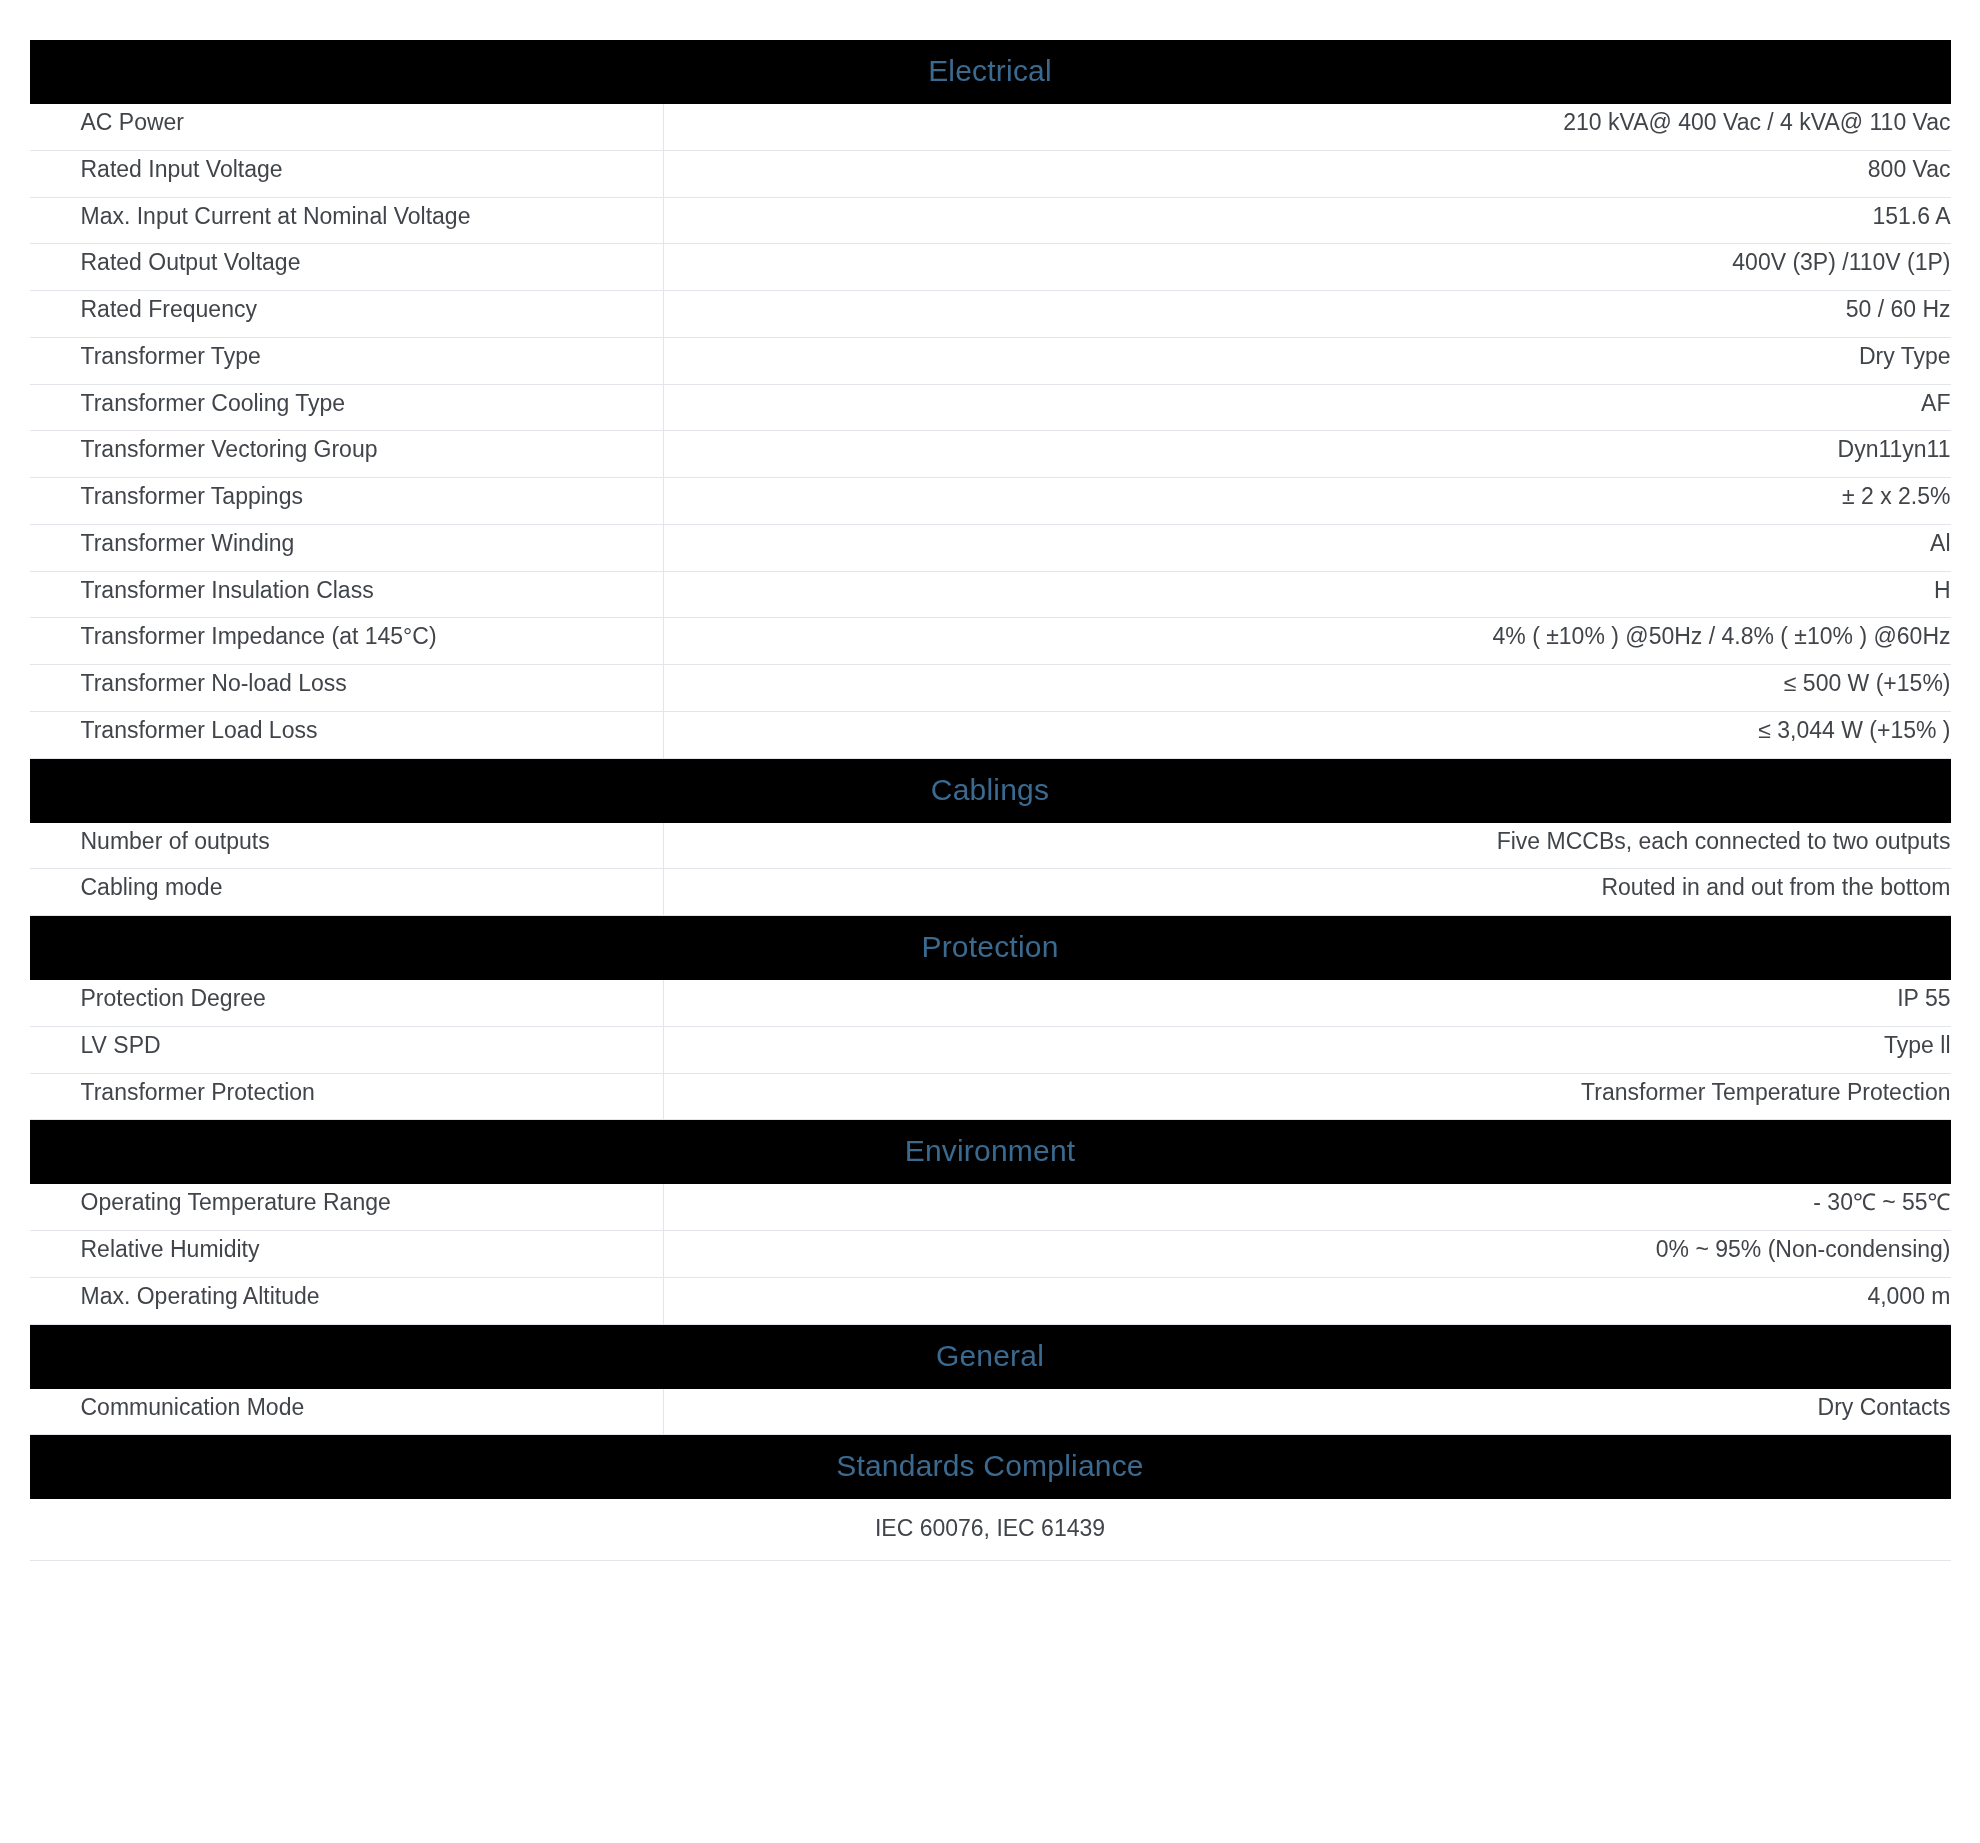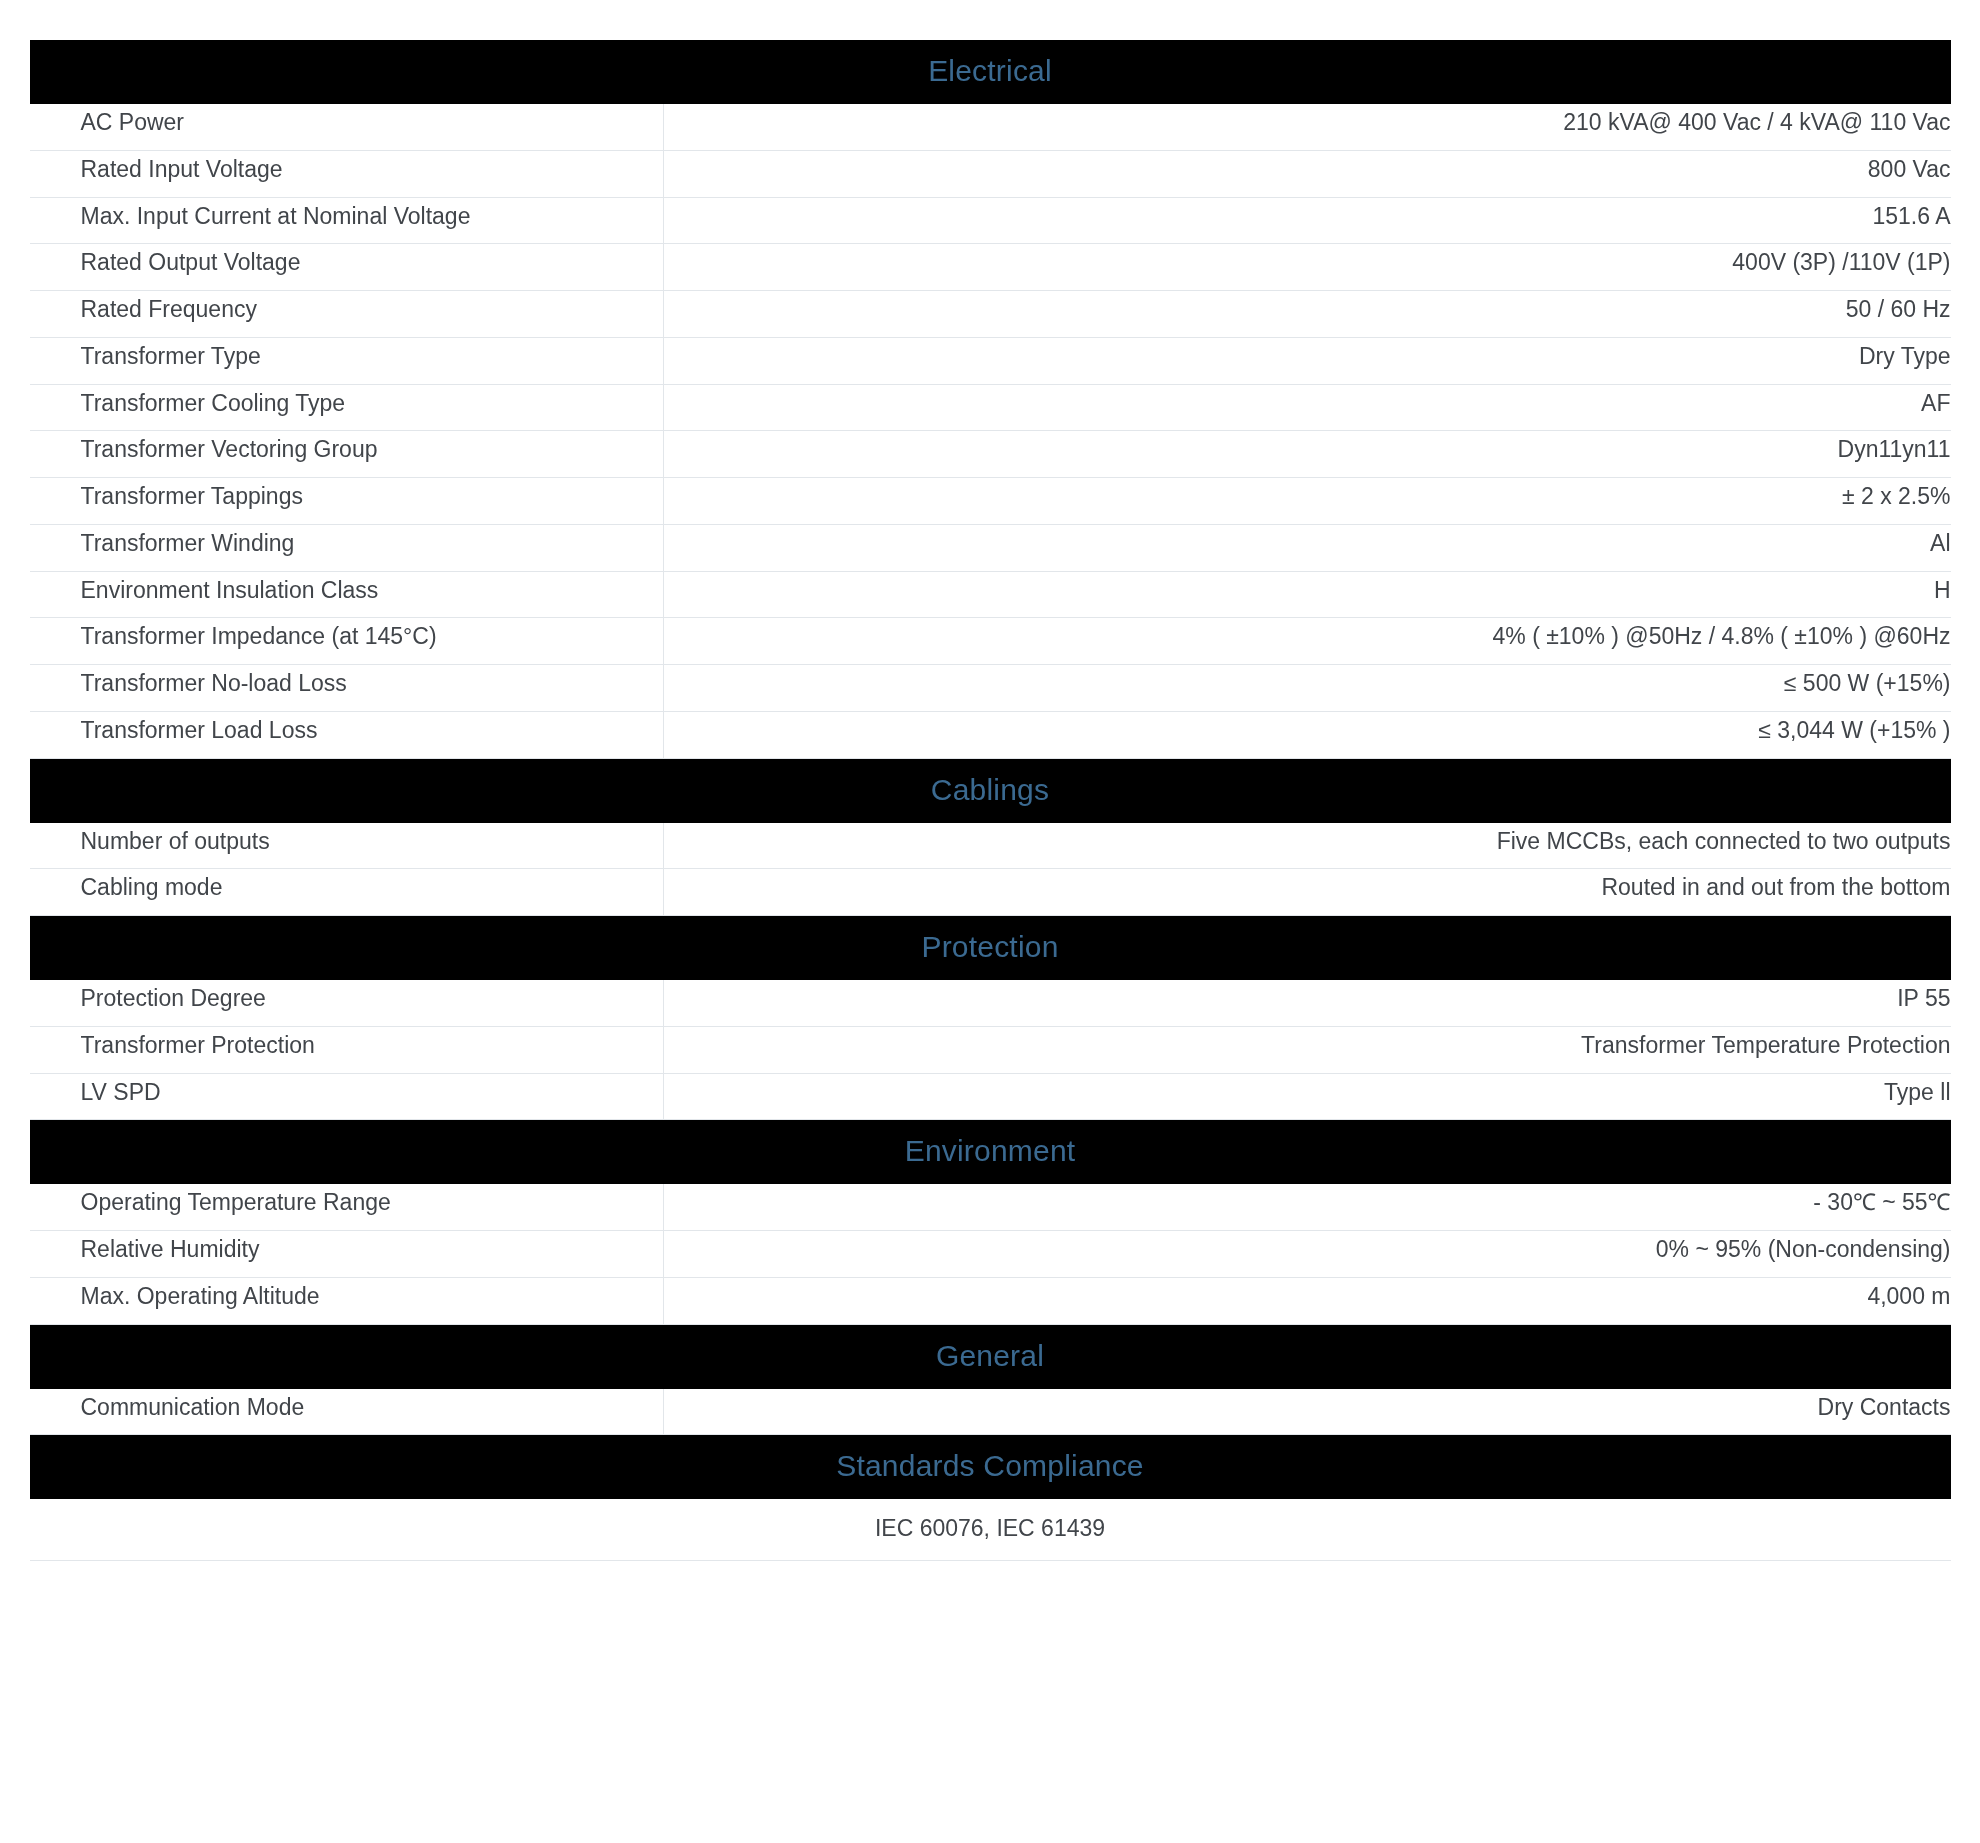--- a/index.html
+++ b/index.html
@@ -110,21 +110,21 @@
       </tr>
       <tr class="spec-row">
         <td class="label">Transformer Tappings</td>
         <td class="value">± 2 x 2.5%</td>
       </tr>
       <tr class="spec-row">
         <td class="label">Transformer Winding</td>
         <td class="value">Al</td>
       </tr>
       <tr class="spec-row">
-        <td class="label">Environment Insulation Class</td>
+        <td class="label">Transformer Insulation Class</td>
         <td class="value">H</td>
       </tr>
       <tr class="spec-row">
         <td class="label">Transformer Impedance (at 145°C)</td>
         <td class="value">4% ( ±10% ) @50Hz / 4.8% ( ±10% ) @60Hz</td>
       </tr>
       <tr class="spec-row">
         <td class="label">Transformer No-load Loss</td>
         <td class="value">≤ 500 W (+15%)</td>
       </tr>
@@ -146,27 +146,27 @@
       </tr>
 
       <tr class="section-row">
         <td class="section-cell" colspan="2">Protection</td>
       </tr>
       <tr class="spec-row">
         <td class="label">Protection Degree</td>
         <td class="value">IP 55</td>
       </tr>
       <tr class="spec-row">
+        <td class="label">LV SPD</td>
+        <td class="value">Type ll</td>
+      </tr>
+      <tr class="spec-row">
         <td class="label">Transformer Protection</td>
         <td class="value">Transformer Temperature Protection</td>
       </tr>
-      <tr class="spec-row">
-        <td class="label">LV SPD</td>
-        <td class="value">Type ll</td>
-      </tr>
 
       <tr class="section-row">
         <td class="section-cell" colspan="2">Environment</td>
       </tr>
       <tr class="spec-row">
         <td class="label">Operating Temperature Range</td>
         <td class="value">- 30℃ ~ 55℃</td>
       </tr>
       <tr class="spec-row">
         <td class="label">Relative Humidity</td>

